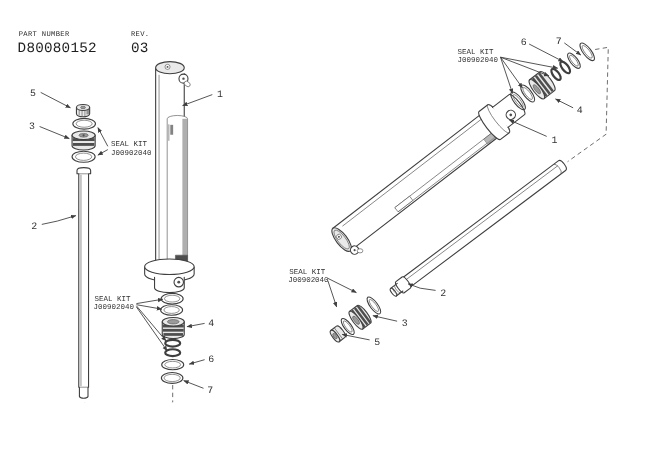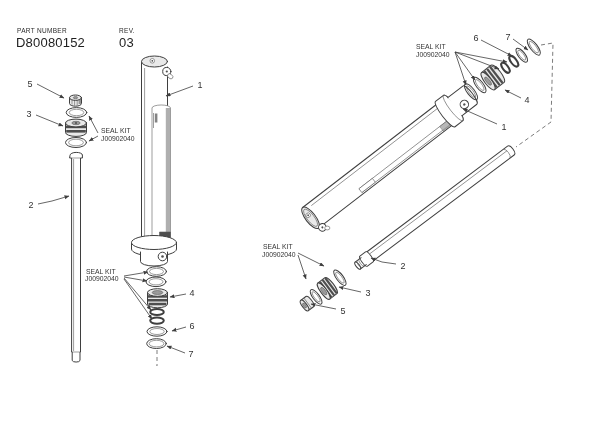--- a/index.html
+++ b/index.html
@@ -1,17 +1,17 @@
 <!DOCTYPE html>
 <html><head>
 <meta charset="utf-8">
 <style>
   html,body{margin:0;padding:0;background:#fff;}
   .stage{position:relative;width:600px;height:366px;background:#ffffff;overflow:hidden;
-         font-family:Liberation Sans, sans-serif;}
+         font-family:Liberation Mono, monospace;}
   svg{display:block}
   .ln{stroke:#3f3f3f;stroke-width:1;fill:none;stroke-linecap:round;stroke-linejoin:round;}
   .ln-thin{stroke:#5a5a5a;stroke-width:.6;fill:none;}
   .wh{fill:#ffffff;}
   .lt{fill:#e9e9e9;}
   .md{fill:#9b9b9b;}
   .dk{fill:#4e4e4e;}
   .leader{stroke:#3f3f3f;stroke-width:.8;fill:none;}
   .dash{stroke:#5a5a5a;stroke-width:.8;fill:none;stroke-dasharray:4 3;}
   .callout{font-size:9px;fill:#333;text-anchor:middle;}

